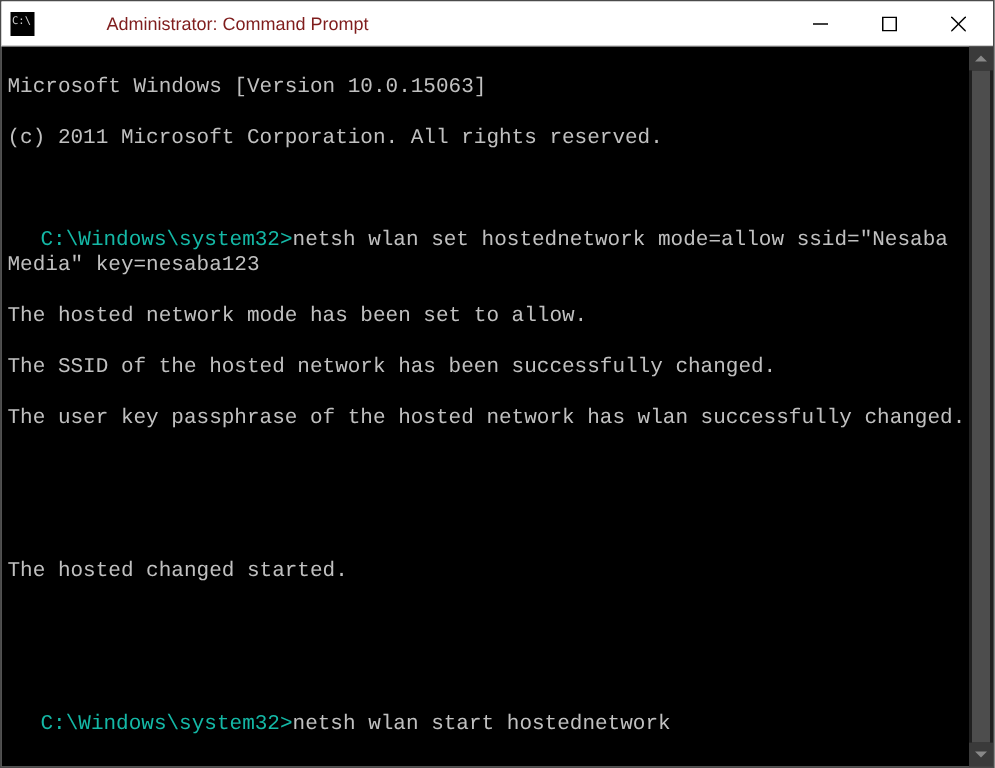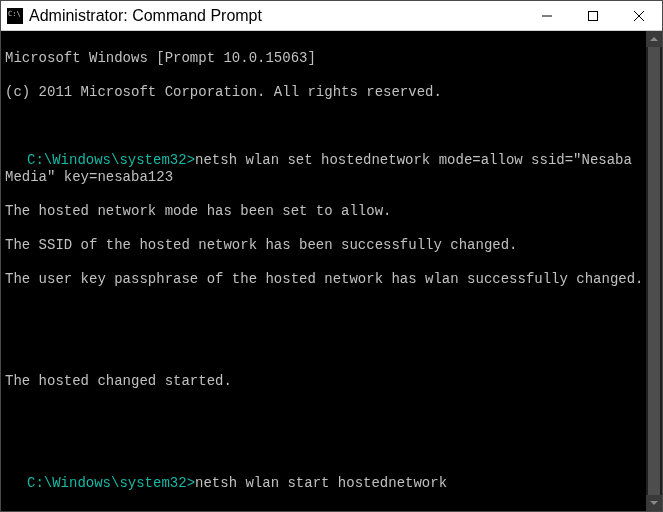--- a/index.html
+++ b/index.html
@@ -37,23 +37,24 @@
   }
   .app-icon::after {
     content: "C:\\";
     color: #ccc;
     font: 7px/1 Consolas, monospace;
     position: absolute;
     left: 1px;
     top: 3px;
   }
   .title-text {
-    font-size: 16px;
-    color: #000000;
+    font-size: 12px;
+    color: #7f1d1d;
     flex: 0 0 auto;
+    margin-left: 42px;
   }
   .title-spacer { flex: 1; }
   .window-controls {
     display: flex;
     height: 100%;
   }
   .win-btn {
     width: 46px;
     height: 100%;
     display: flex;
@@ -127,21 +128,21 @@
       <div class="win-btn close">
         <svg viewBox="0 0 10 10">
             <line x1="0" y1="0" x2="10" y2="10"></line>
             <line x1="10" y1="0" x2="0" y2="10"></line>
           </svg>
       </div>
     </div>
   </div>
 
   <div class="terminal">
-<div class="line">Microsoft Windows [Prompt 10.0.15063]</div>
+<div class="line">Microsoft Windows [Version 10.0.15063]</div>
 <div class="line">(c) 2011 Microsoft Corporation. All rights reserved.</div>
 <div class="line"></div>
 <div class="line"><span class="prompt-part">C:\Windows\system32&gt;</span><span>netsh wlan set hostednetwork mode=allow ssid="Nesaba Media" key=nesaba123</span></div>
 <div class="line">The hosted network mode has been set to allow.</div>
 <div class="line">The SSID of the hosted network has been successfully changed.</div>
 <div class="line">The user key passphrase of the hosted network has wlan successfully changed.</div>
 <div class="line"></div>
 <div class="line"></div>
 <div class="line">The hosted changed started.</div>
 <div class="line"></div>

